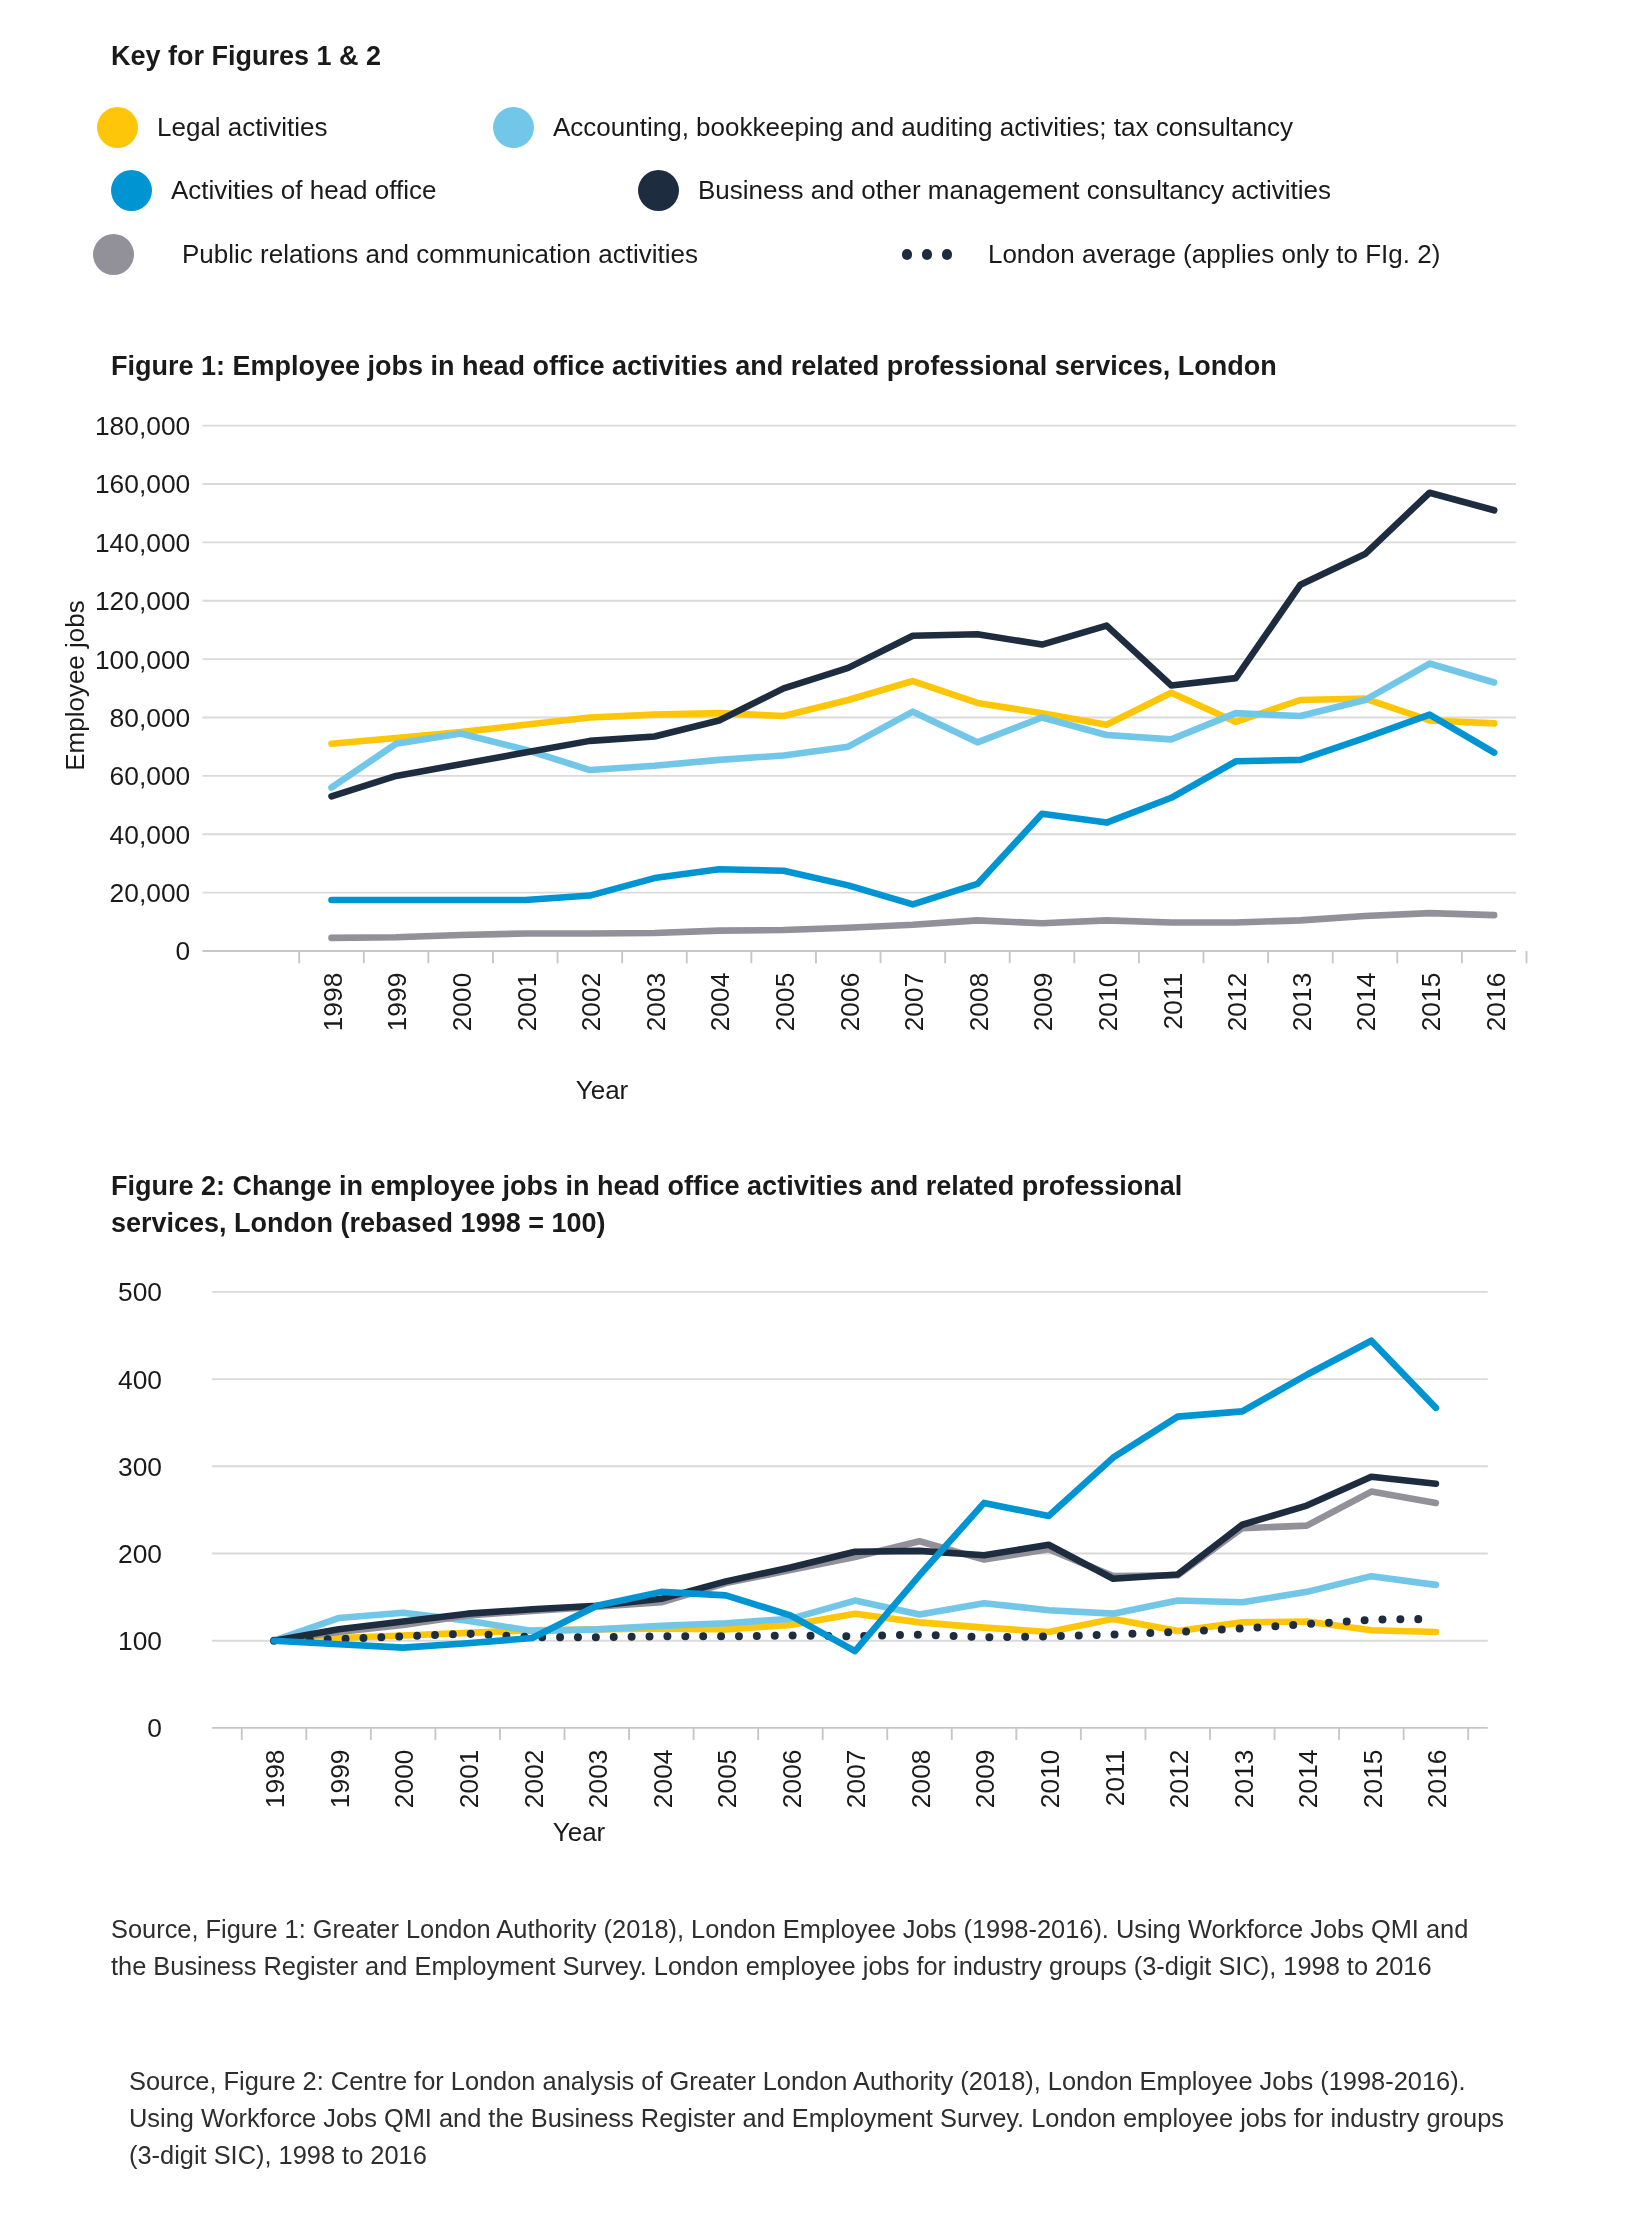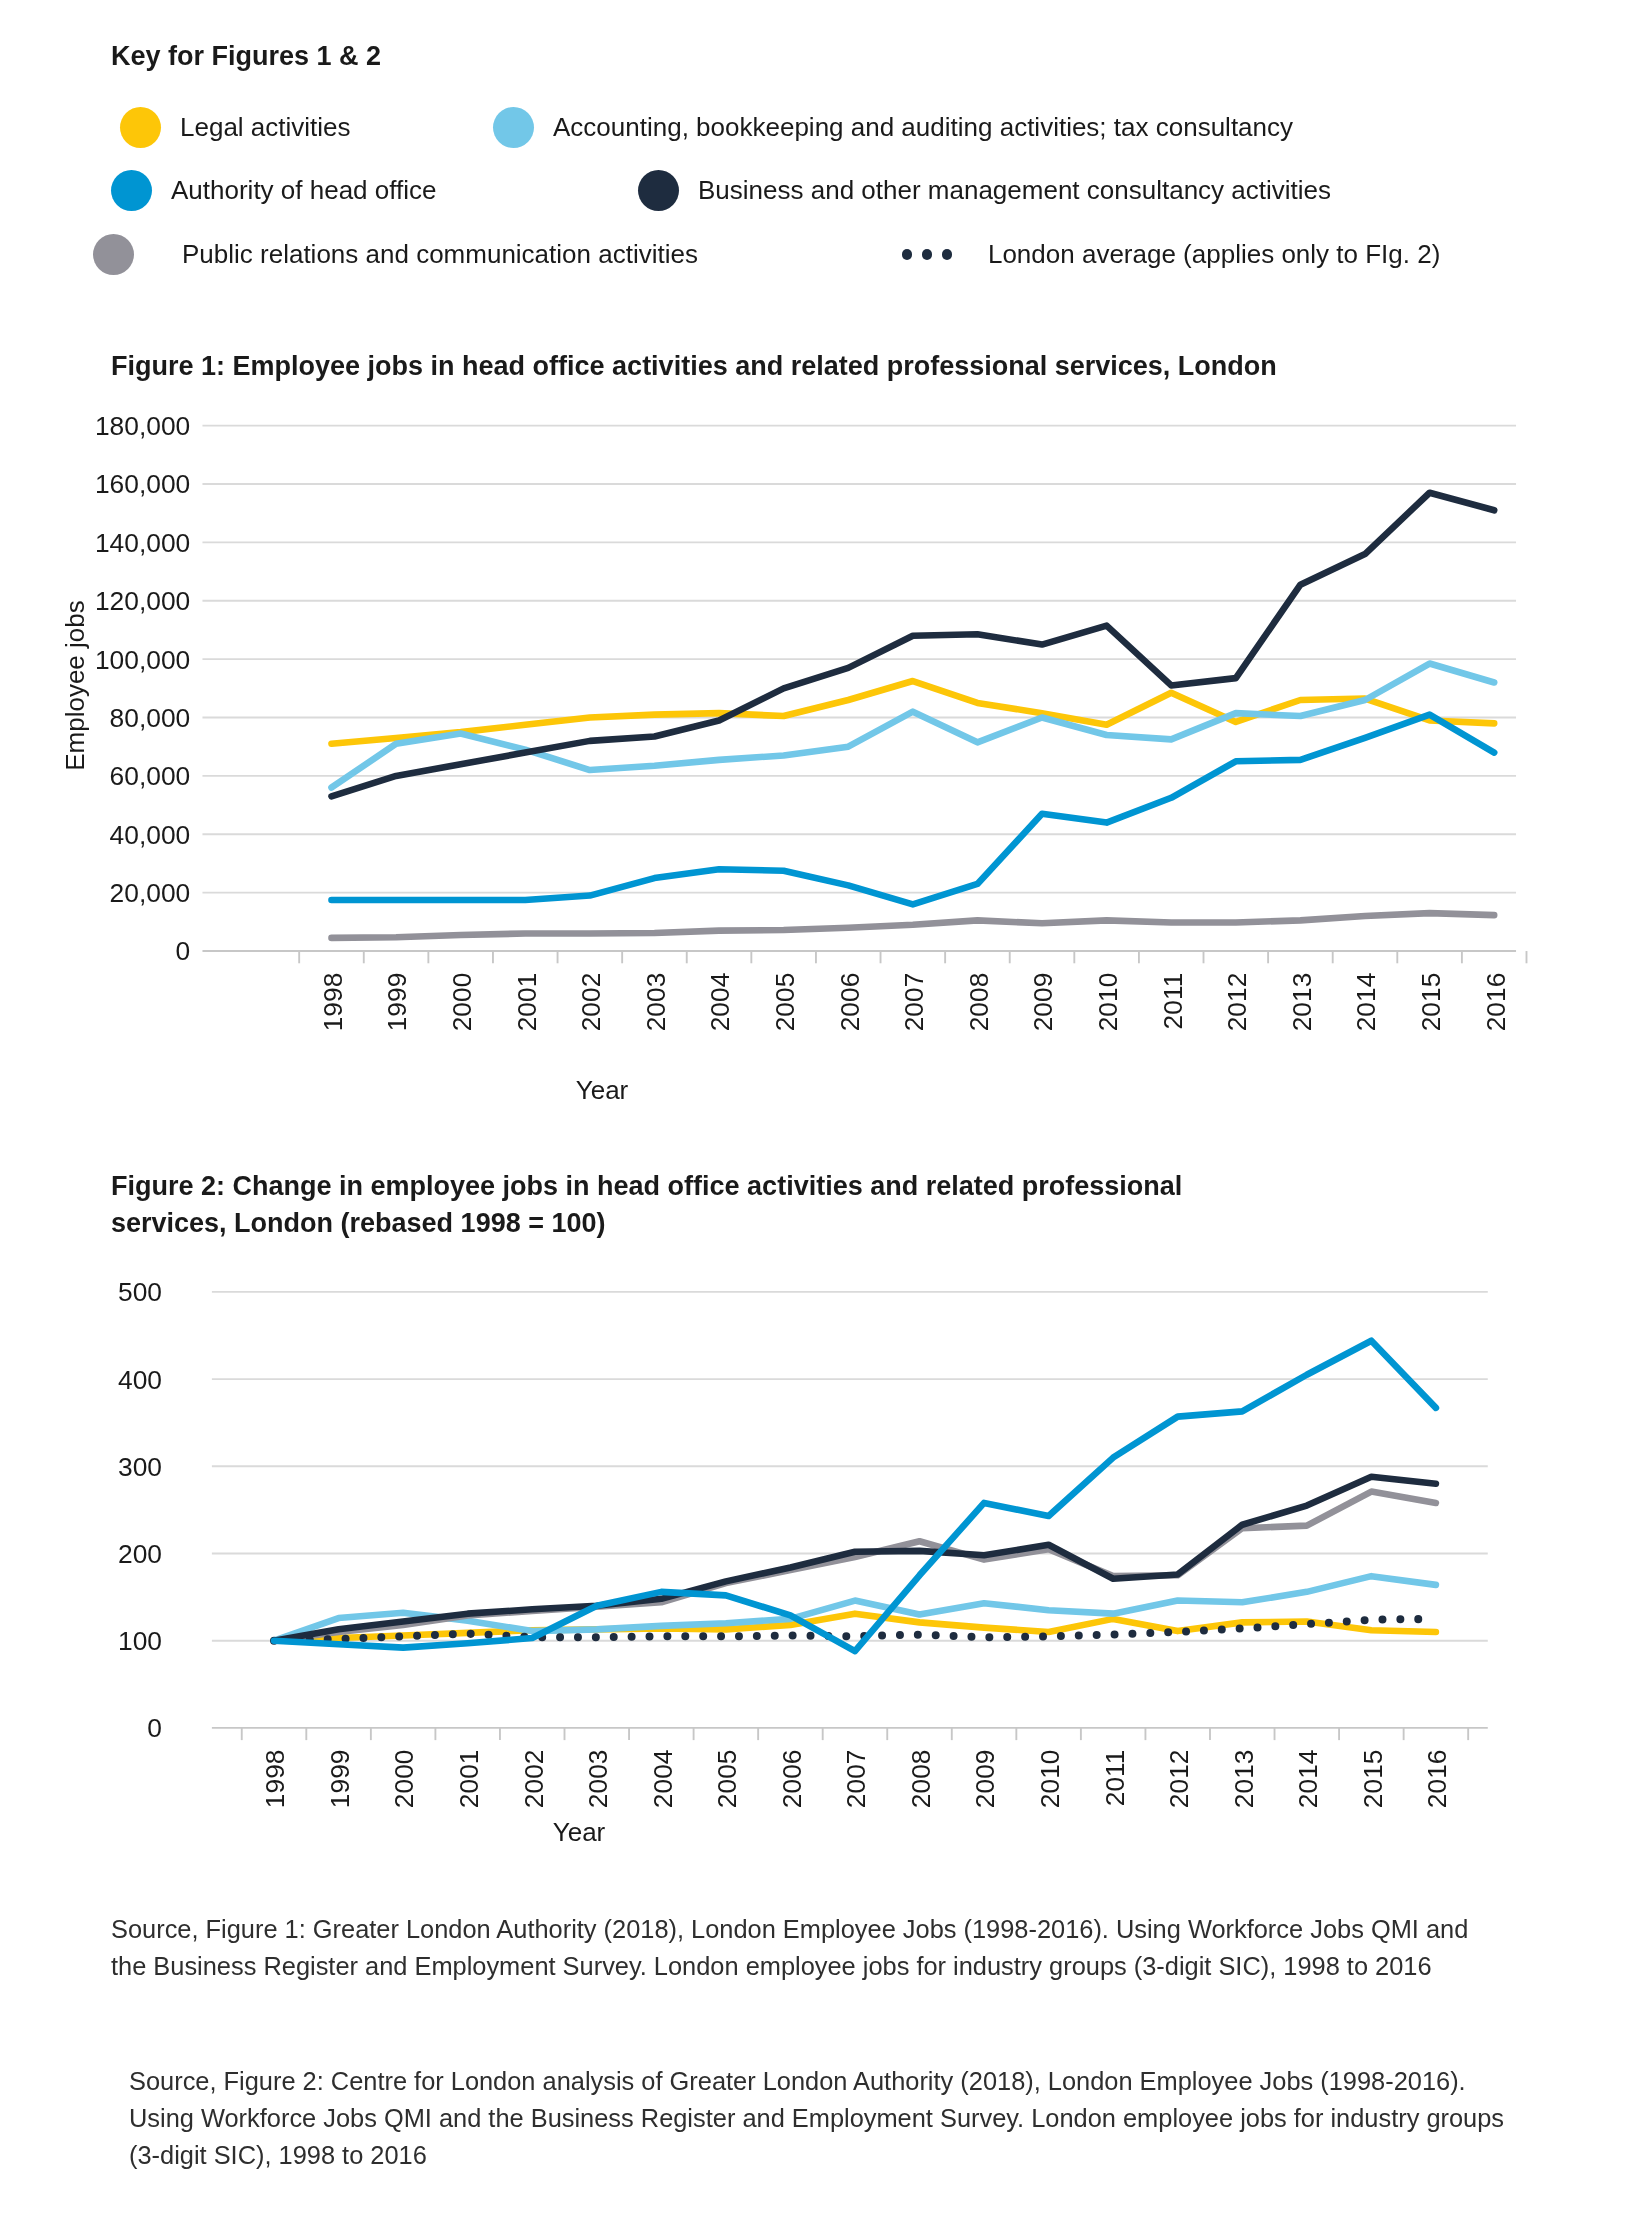--- a/index.html
+++ b/index.html
@@ -28,31 +28,31 @@
   
   .source { font-size:25.4px; line-height:37px; color:#2e2e2e; width:1394px; }
 
   svg.chart-layer { position:absolute; left:0; top:0; }
 </style>
 </head>
 <body>
 
 <div class="abs legend-title">Key for Figures 1 &amp; 2</div>
 
-<div class="lg-item" style="left:120px; top:106px;">
+<div class="lg-item" style="left:97px; top:106px;">
   <span class="lg-dot" style="background: rgb(253, 198, 8);"></span>
   <span class="lg-label">Legal activities</span>
 </div>
 <div class="lg-item" style="left:493px; top:106px;justify-content:space-between;">
   <span class="lg-dot" style="background: rgb(114, 199, 232);"></span>
   <span class="lg-label">Accounting, bookkeeping and auditing activities; tax consultancy</span>
 </div>
 <div class="lg-item" style="left:111px; top:169px;">
   <span class="lg-dot" style="background: rgb(0, 149, 210);"></span>
-  <span class="lg-label">Authority of head office</span>
+  <span class="lg-label">Activities of head office</span>
 </div>
 <div class="lg-item" style="left:638px; top:169px;">
   <span class="lg-dot" style="background: rgb(30, 44, 63);"></span>
   <span class="lg-label">Business and other management consultancy activities</span>
 </div>
 <div class="lg-item" style="left:93px; top:233px;gap:48px;">
   <span class="lg-dot" style="background: rgb(146, 145, 153);"></span>
   <span class="lg-label">Public relations and communication activities</span>
 </div>
 <div class="lg-item" style="left:902px; top:233px;gap:36px;">

